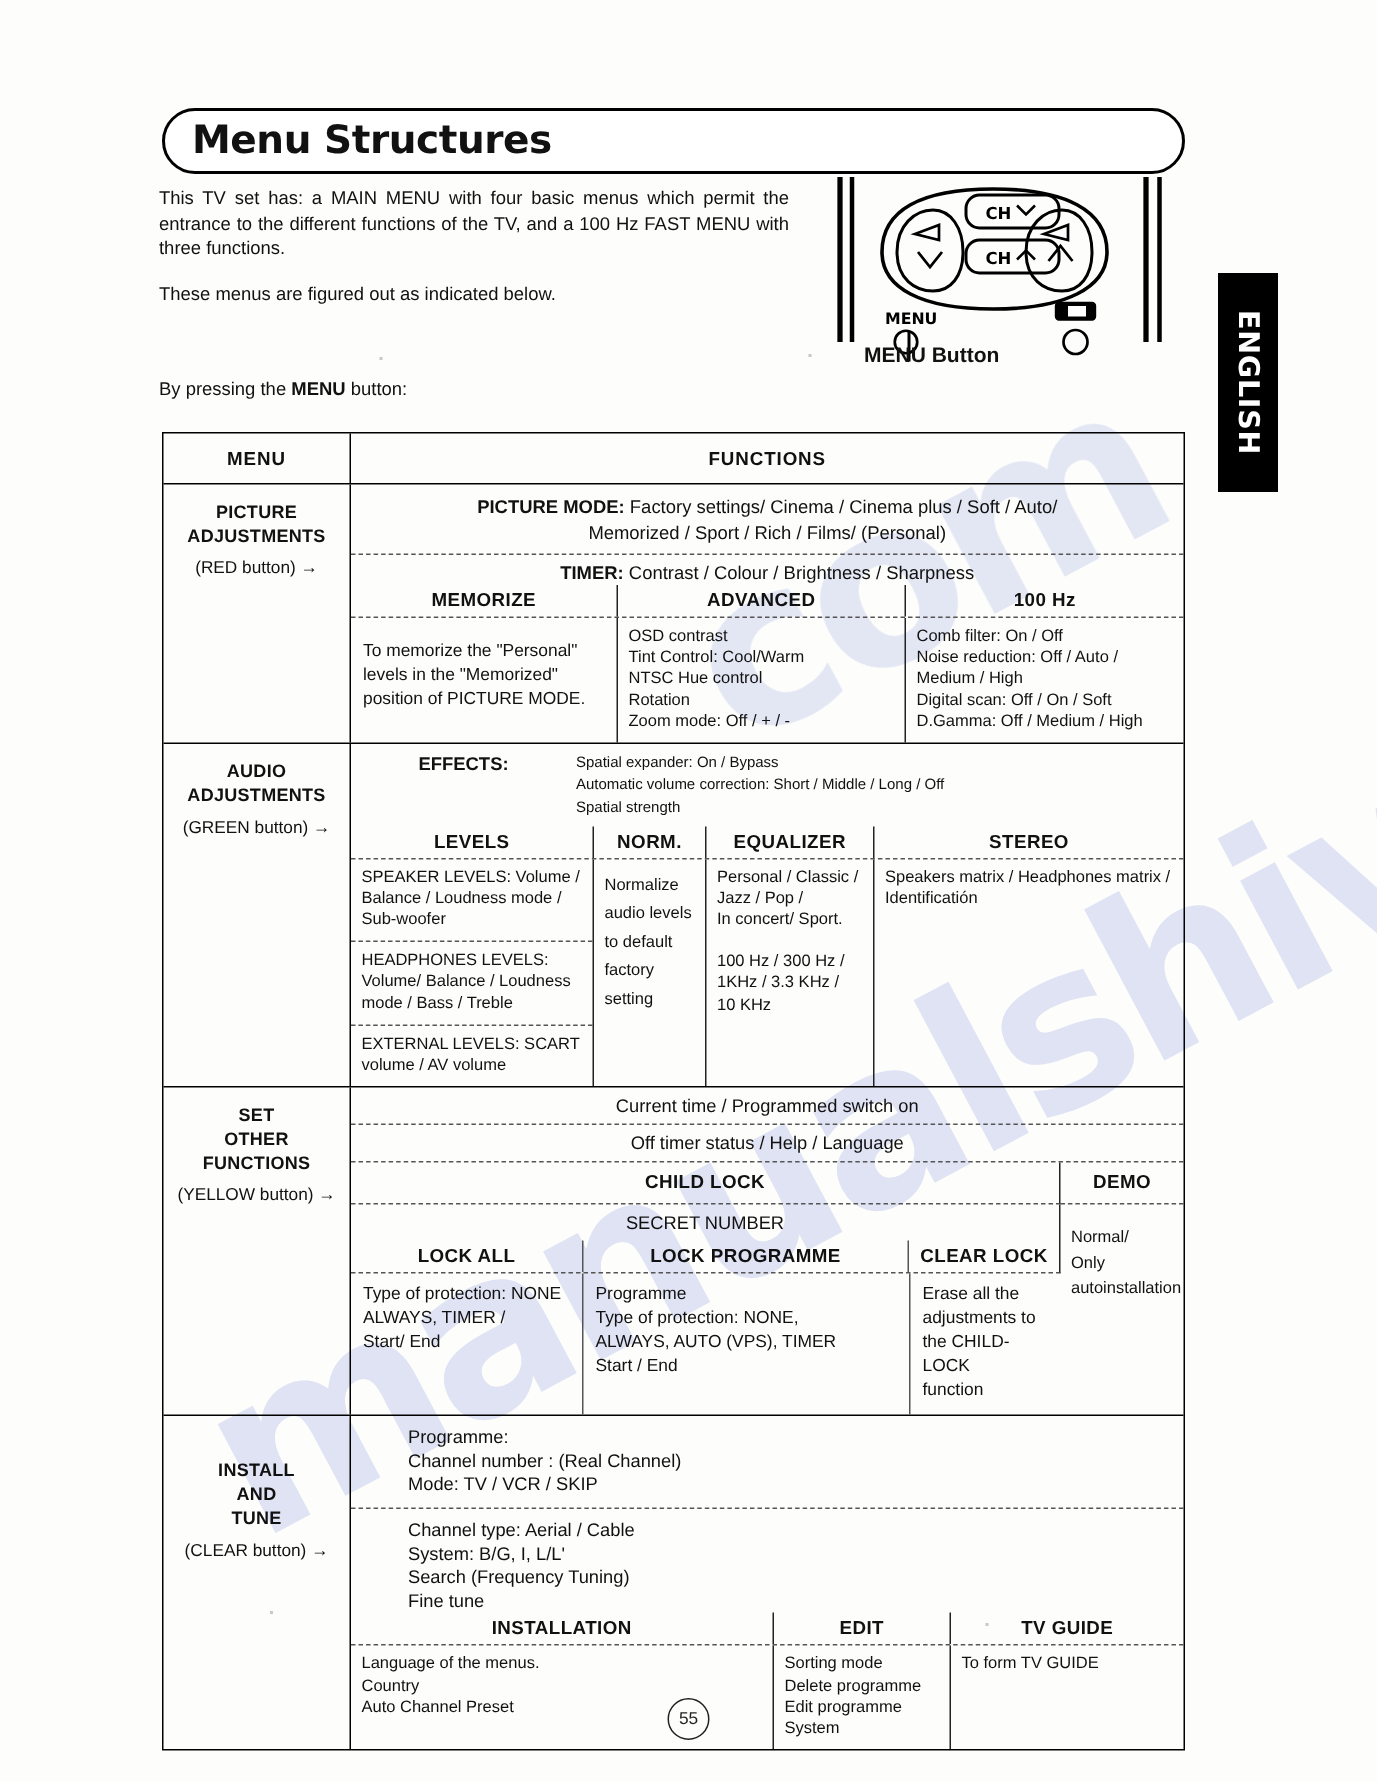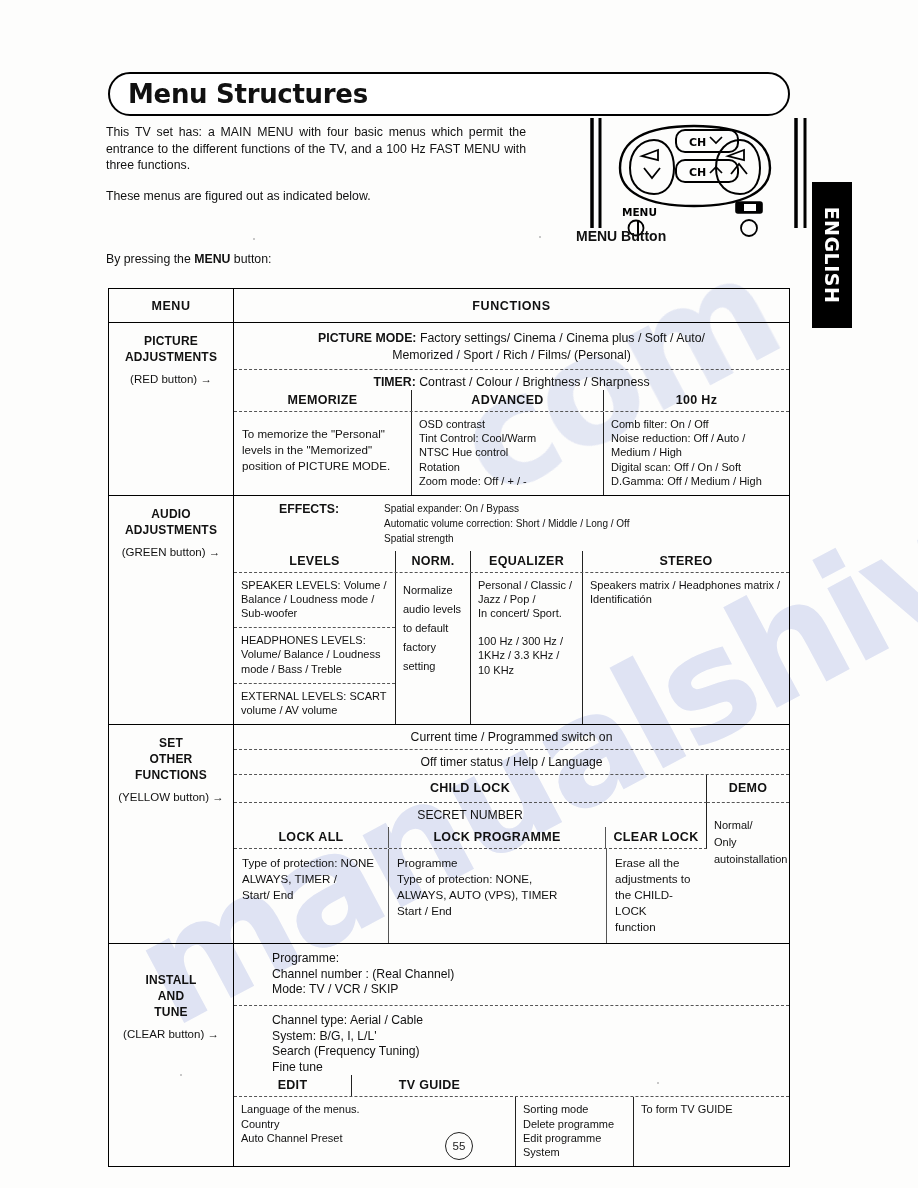--- a/index.html
+++ b/index.html
@@ -72,21 +72,21 @@
     width:420px;
     font-size:12.3px;
     line-height:16.5px;
     text-align:justify;
   }
   .intro p{margin:0 0 14px 0;}
 
   
   .remote{
     position:absolute;
-    left:584px; top:116px;
+    left:552px; top:116px;
     width:232px; height:128px;
   }
   .remote svg{display:block;}
   .remote-caption{
     position:absolute;
     left:576px; top:228px;
     font-size:14px;
     font-weight:700;
   }
 
@@ -503,20 +503,21 @@
         </div>
 
         <div class="band">
           <div class="install-lead" style="padding-bottom:0;">
             <div>Channel type: Aerial / Cable</div>
             <div>System: B/G, I, L/L'</div>
             <div>Search (Frequency Tuning)</div>
             <div>Fine tune</div>
           </div>
           <div class="sub">
+            <div class="ttl vdiv" style="flex:1;">INSTALLATION</div>
             <div class="ttl vdiv" style="width:118px;flex:0 0 118px;">EDIT</div>
             <div class="ttl" style="width:155px;flex:0 0 155px;">TV GUIDE</div>
           </div>
         </div>
 
         <div class="sub" style="min-height:62px;">
           <div class="vdiv body-txt" style="flex:1;">
             <div>Language of the menus.</div>
             <div>Country</div>
             <div>Auto Channel Preset</div>

